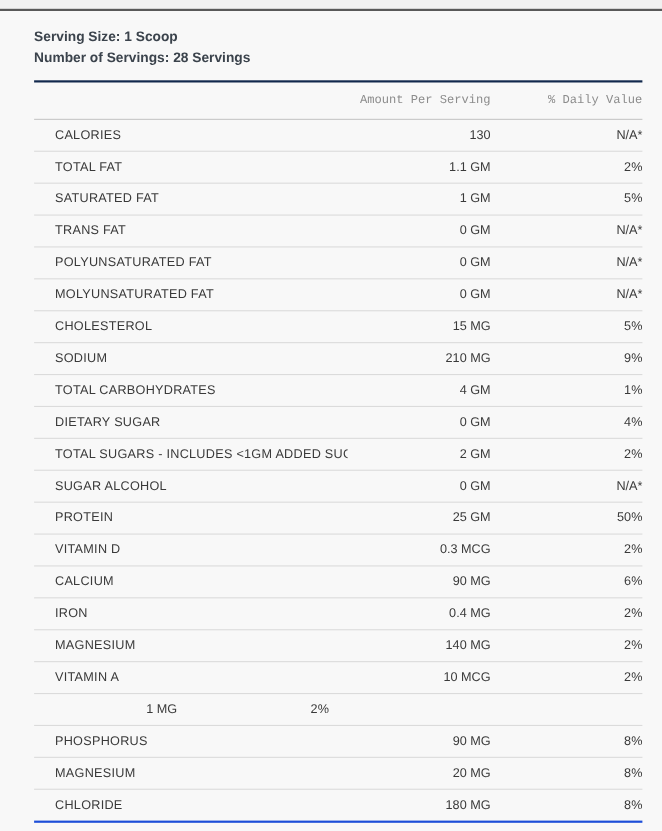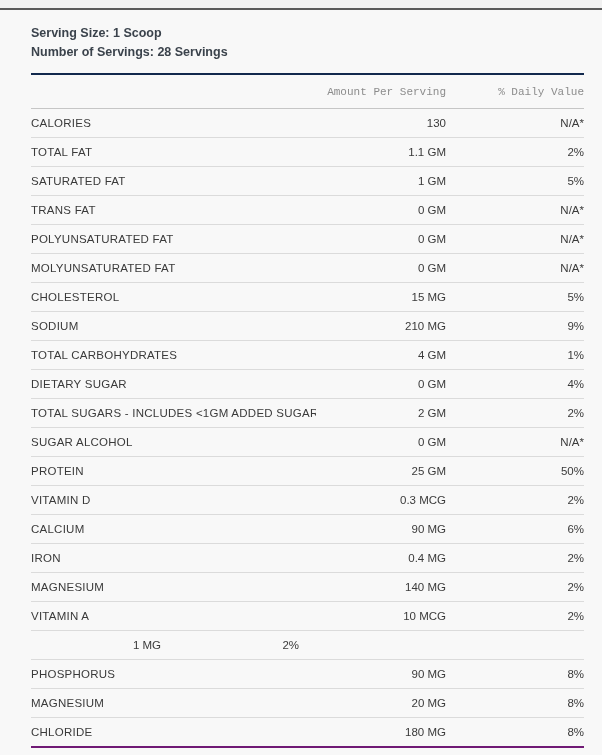--- a/index.html
+++ b/index.html
@@ -44,28 +44,29 @@
   }
   .row {
     display: flex;
     align-items: center;
     height: 28px;
     border-bottom: 1px solid #dbdbdb;
     font-size: 11.5px;
     color: #3a3a3a;
   }
   .row:last-child {
-    border-bottom: 2px solid #701a75;
+    border-bottom: 2px solid #1d4ed8;
     height: 28px;
   }
   .c-label {
     flex: 1;
     letter-spacing: 0.25px;
     white-space: nowrap;
     overflow: hidden;
+    margin-left: 19px;
   }
   .c-amount {
     width: 130px;
     text-align: right;
     white-space: nowrap;
   }
   .c-percent {
     width: 138px;
     text-align: right;
     white-space: nowrap;

